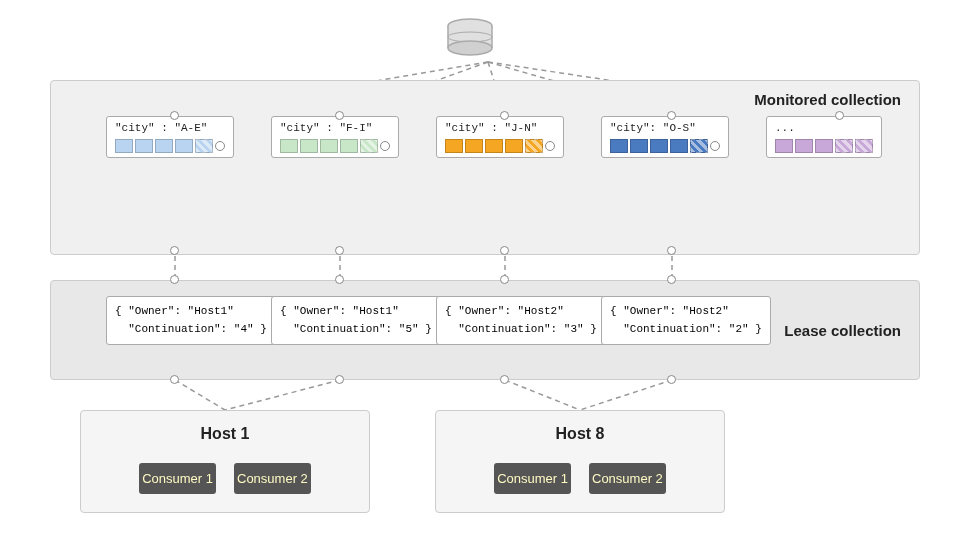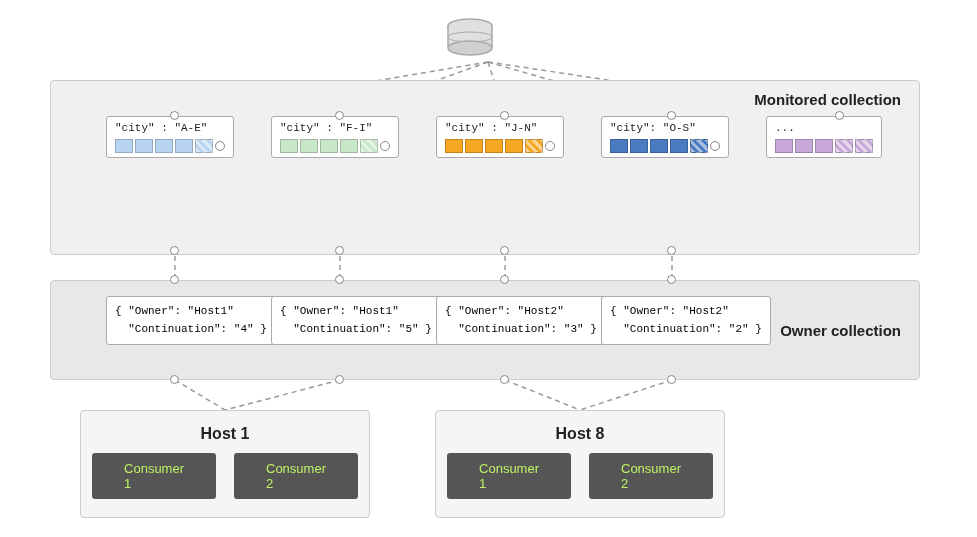--- a/index.html
+++ b/index.html
@@ -164,29 +164,29 @@
       top: 410px;
       background: #f5f5f5;
       border: 1px solid #ccc;
       border-radius: 4px;
       z-index: 2;
     }
     .host-title {
       font-size: 16px;
       font-weight: 700;
       text-align: center;
-      margin-bottom: 10px;
+      margin-bottom: 20px;
       color: #222;
     }
     .consumer-btn {
       background: #555;
-      color: #bef264;
+      color: #fef9c3;
       border: none;
       border-radius: 3px;
-      padding: 8px 32px;
+      padding: 8px 3px;
       font-size: 13px;
       font-weight: 500;
       cursor: pointer;
       margin: 0 5px;
       display: inline-block;
     }
     .consumers-row {
       display: flex;
       justify-content: center;
       gap: 8px;
@@ -314,21 +314,21 @@
         <div class="block purple"></div>
         <div class="block purple"></div>
         <div class="block purple"></div>
         <div class="block-hatched" style="background-color:#c8a8d8; background-image: repeating-linear-gradient(45deg, rgba(255,255,255,0.5) 0px, rgba(255,255,255,0.5) 3px, transparent 3px, transparent 6px);"></div>
         <div class="block-hatched" style="background-color:#c8a8d8; background-image: repeating-linear-gradient(45deg, rgba(255,255,255,0.5) 0px, rgba(255,255,255,0.5) 3px, transparent 3px, transparent 6px);"></div>
       </div>
     </div>
   </div>
 
   <div class="lease-box">
-    <span class="lease-label">Owner collection</span>
+    <span class="lease-label">Lease collection</span>
 
     <div class="lease-card" style="left:55px;">
       <div>{ "Owner": "Host1"</div>
       <div>&nbsp;&nbsp;"Continuation": "4" }</div>
     </div>
 
     <div class="lease-card" style="left:220px;">
       <div>{ "Owner": "Host1"</div>
       <div>&nbsp;&nbsp;"Continuation": "5" }</div>
     </div>

